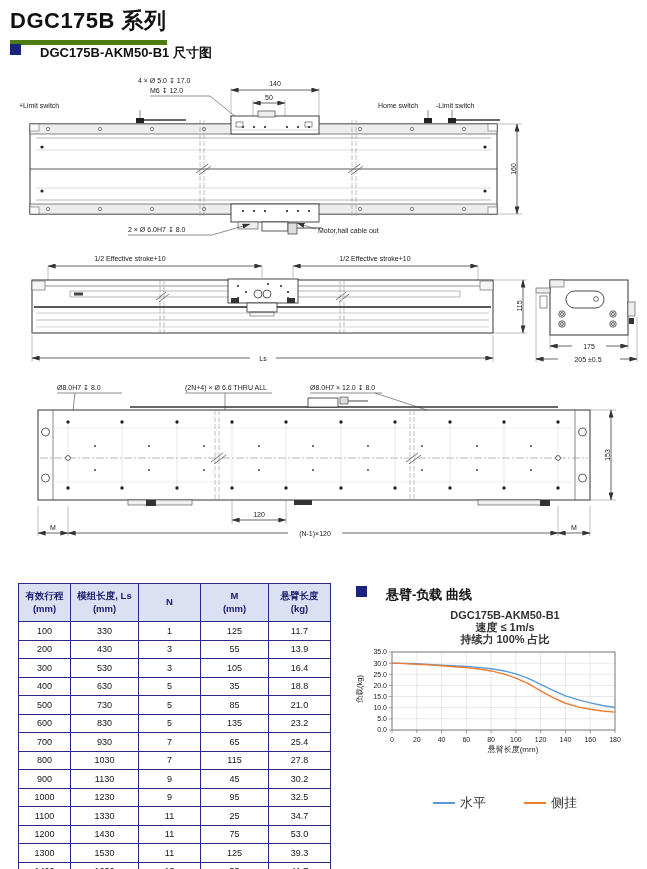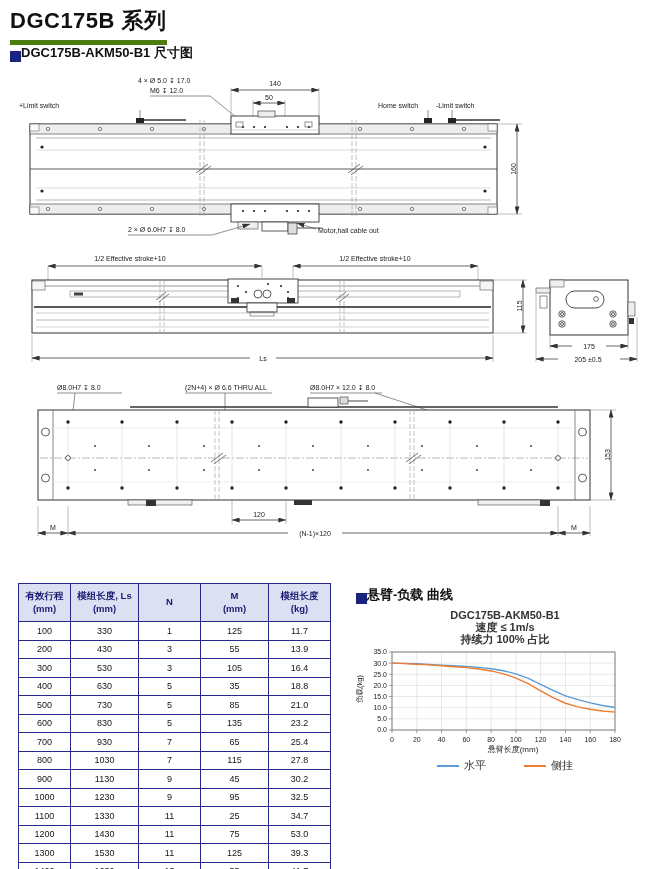--- a/index.html
+++ b/index.html
@@ -1,38 +1,38 @@
 <!DOCTYPE html>
 <html><head>
 <meta charset="utf-8">
 <style>
   html,body{margin:0;padding:0;background:#fff;}
   body{width:647px;height:869px;position:relative;font-family:"Liberation Sans",sans-serif;color:#111;overflow:hidden;}
   .abs{position:absolute;}
   h1.page-title{font-size:22px;font-weight:bold;margin:0;display:inline-block;border-bottom:5px solid #4d7c0f;padding-bottom:4px;letter-spacing:.5px;}
-  .section-head{font-size:13px;font-weight:bold;display:flex;align-items:flex-end;gap:0;}
+  .section-head{font-size:13px;font-weight:bold;display:flex;align-items:flex-start;gap:19px;}
   .sq{width:11px;height:11px;background:#1a237e;display:inline-block;flex:0 0 auto;}
   svg text{font-family:"Liberation Sans",sans-serif;font-size:7px;fill:#1a1a1a;}
   svg .e{stroke:#888;stroke-width:.55;}
   svg .d{stroke:#333;stroke-width:.75;}
   svg .o{stroke:#333;fill:#fff;}
   svg .ld{stroke:#444;stroke-width:.6;fill:none;}
   
   table.spec{border-collapse:collapse;table-layout:fixed;width:312px;border:1.5px solid #28288a;}
   table.spec th,table.spec td{border:1px solid #28288a;text-align:center;vertical-align:middle;padding:0;}
   table.spec thead th{background:#dbe1f2;color:#1a1a70;font-size:9.5px;font-weight:bold;height:37px;line-height:1.3;}
   table.spec thead{border-bottom:1.5px solid #28288a;}
   table.spec td{font-size:9px;height:17.5px;color:#141414;}
   table.spec th div:empty{display:none;}
   
   .chart-titles{width:250px;text-align:center;font-size:11px;font-weight:bold;color:#333;line-height:12px;}
   .chart-xlabel{width:250px;text-align:center;font-size:8px;color:#262626;}
   .chart-ylabel{width:56px;text-align:center;font-size:7.5px;color:#262626;transform:rotate(-90deg);}
   .legend{width:250px;display:flex;justify-content:center;gap:38px;align-items:center;}
-  .legend-item{display:flex;align-items:center;gap:5px;font-size:11px;color:#333;}
+  .legend-item{display:flex;align-items:center;gap:5px;font-size:13px;color:#333;margin-top:36px;}
   .legend-swatch{width:22px;height:2px;display:inline-block;}
 </style>
 </head>
 <body>
 
 <div class="abs" style="left:10px;top:6px;">
   <h1 class="page-title">DGC175B 系列</h1>
 </div>
 <div class="abs section-head" style="left:10px;top:44px;">
   <span class="sq"></span>
@@ -410,21 +410,21 @@
           <div>(mm)</div>
         </th>
       <th>
           <div>N</div>
         </th>
       <th>
           <div>M</div>
           <div>(mm)</div>
         </th>
       <th>
-          <div>模组长度</div>
+          <div>悬臂长度</div>
           <div>(kg)</div>
         </th>
     </tr>
   </thead>
   <tbody>
       <tr>
         <td>100</td>
         <td>330</td>
         <td>1</td>
         <td>125</td>

